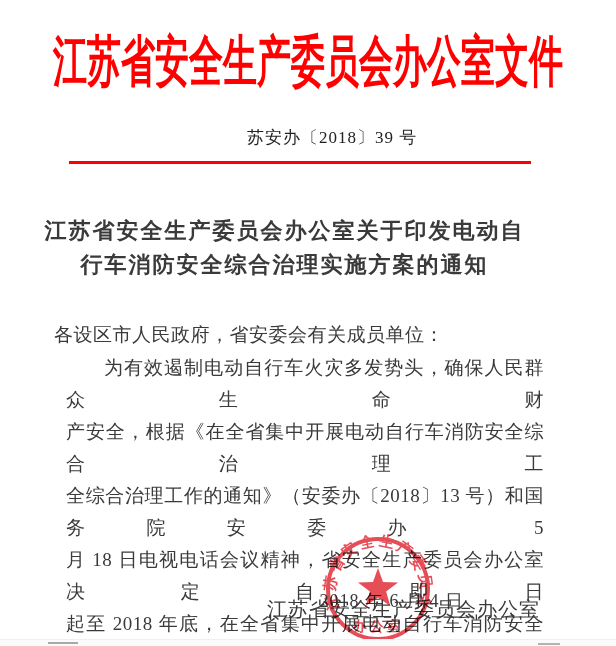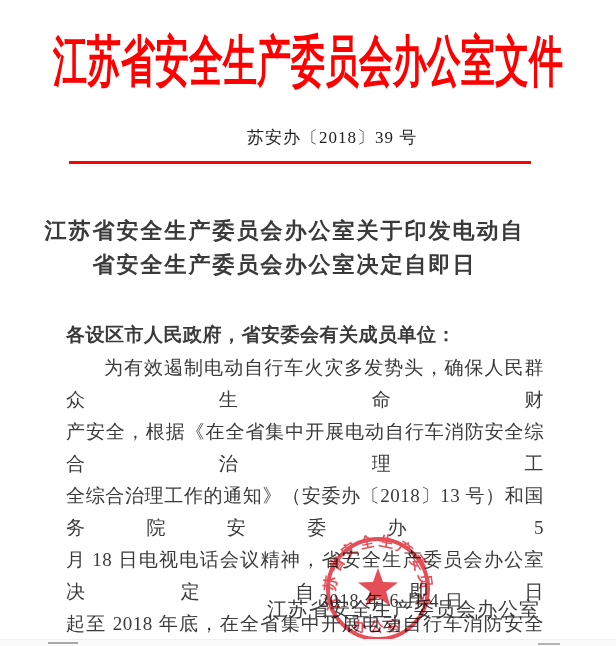--- a/index.html
+++ b/index.html
@@ -51,25 +51,24 @@
     position:absolute;top:214px;left:0;width:569px;
     text-align:center;
     font-size:22px;
     font-weight:bold;
     color:var(--ink);
     line-height:34px;
     letter-spacing:2px;
   }
   
   .salutation{
-    position:absolute;top:322px;left:66px;width:478px;
+    position:absolute;top:322px;left:54px;width:478px;
     font-size:19px;
     color:var(--ink);
     letter-spacing:0.5px;
-    font-weight:bold;
   }
   .body-block{
     position:absolute;top:352px;left:66px;width:478px;
     font-size:19px;
     color:var(--ink);
     line-height:32px;
     letter-spacing:0.5px;
   }
   .body-line{white-space:nowrap;}
   .body-line.just{
@@ -117,21 +116,21 @@
   <div class="banner">
     <span class="banner-text">江苏省安全生产委员会办公室文件</span>
   </div>
 
   <div class="doc-number">苏安办〔2018〕39 号</div>
 
   <div class="red-rule"></div>
 
   <div class="title">
     <div>江苏省安全生产委员会办公室关于印发电动自</div>
-    <div>省安全生产委员会办公室决定自即日</div>
+    <div>行车消防安全综合治理实施方案的通知</div>
   </div>
 
   <div class="salutation">各设区市人民政府，省安委会有关成员单位：</div>
 
   <div class="body-block">
     <div class="body-line just indent">为有效遏制电动自行车火灾多发势头，确保人民群众生命财</div>
     <div class="body-line just">产安全，根据《在全省集中开展电动自行车消防安全综合治理工</div>
     <div class="body-line just">全综合治理工作的通知》（安委办〔2018〕13 号）和国务院安委办 5</div>
     <div class="body-line just">月 18 日电视电话会议精神，省安全生产委员会办公室决定自即日</div>
     <div class="body-line just">起至 2018 年底，在全省集中开展电动自行车消防安全综合治理工</div>

